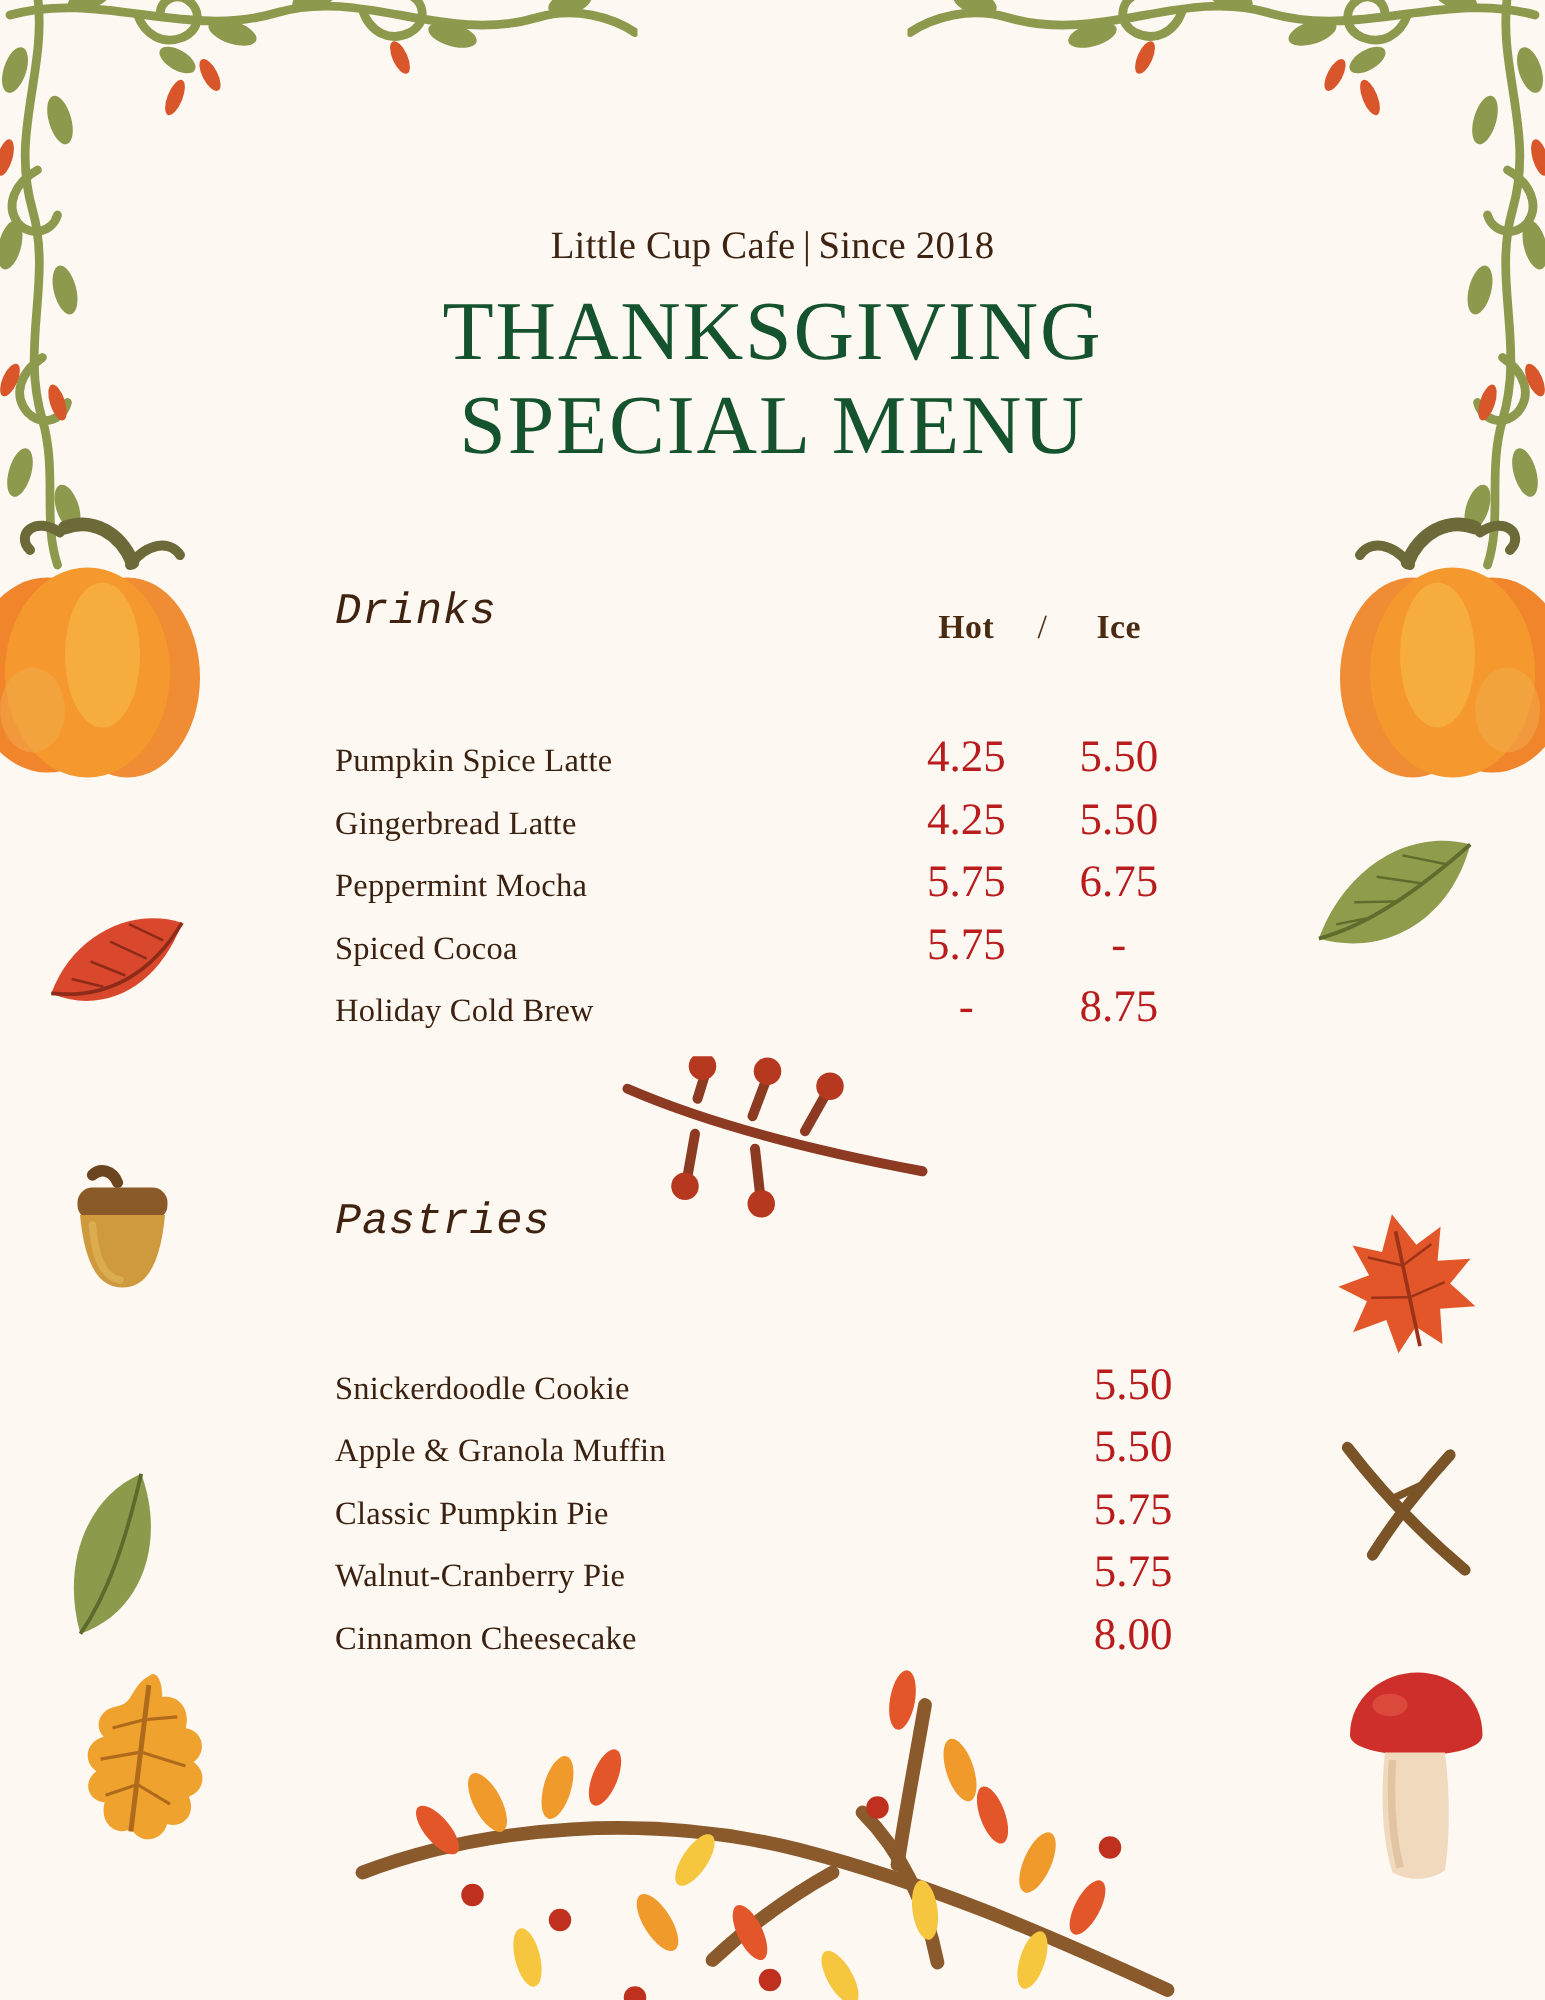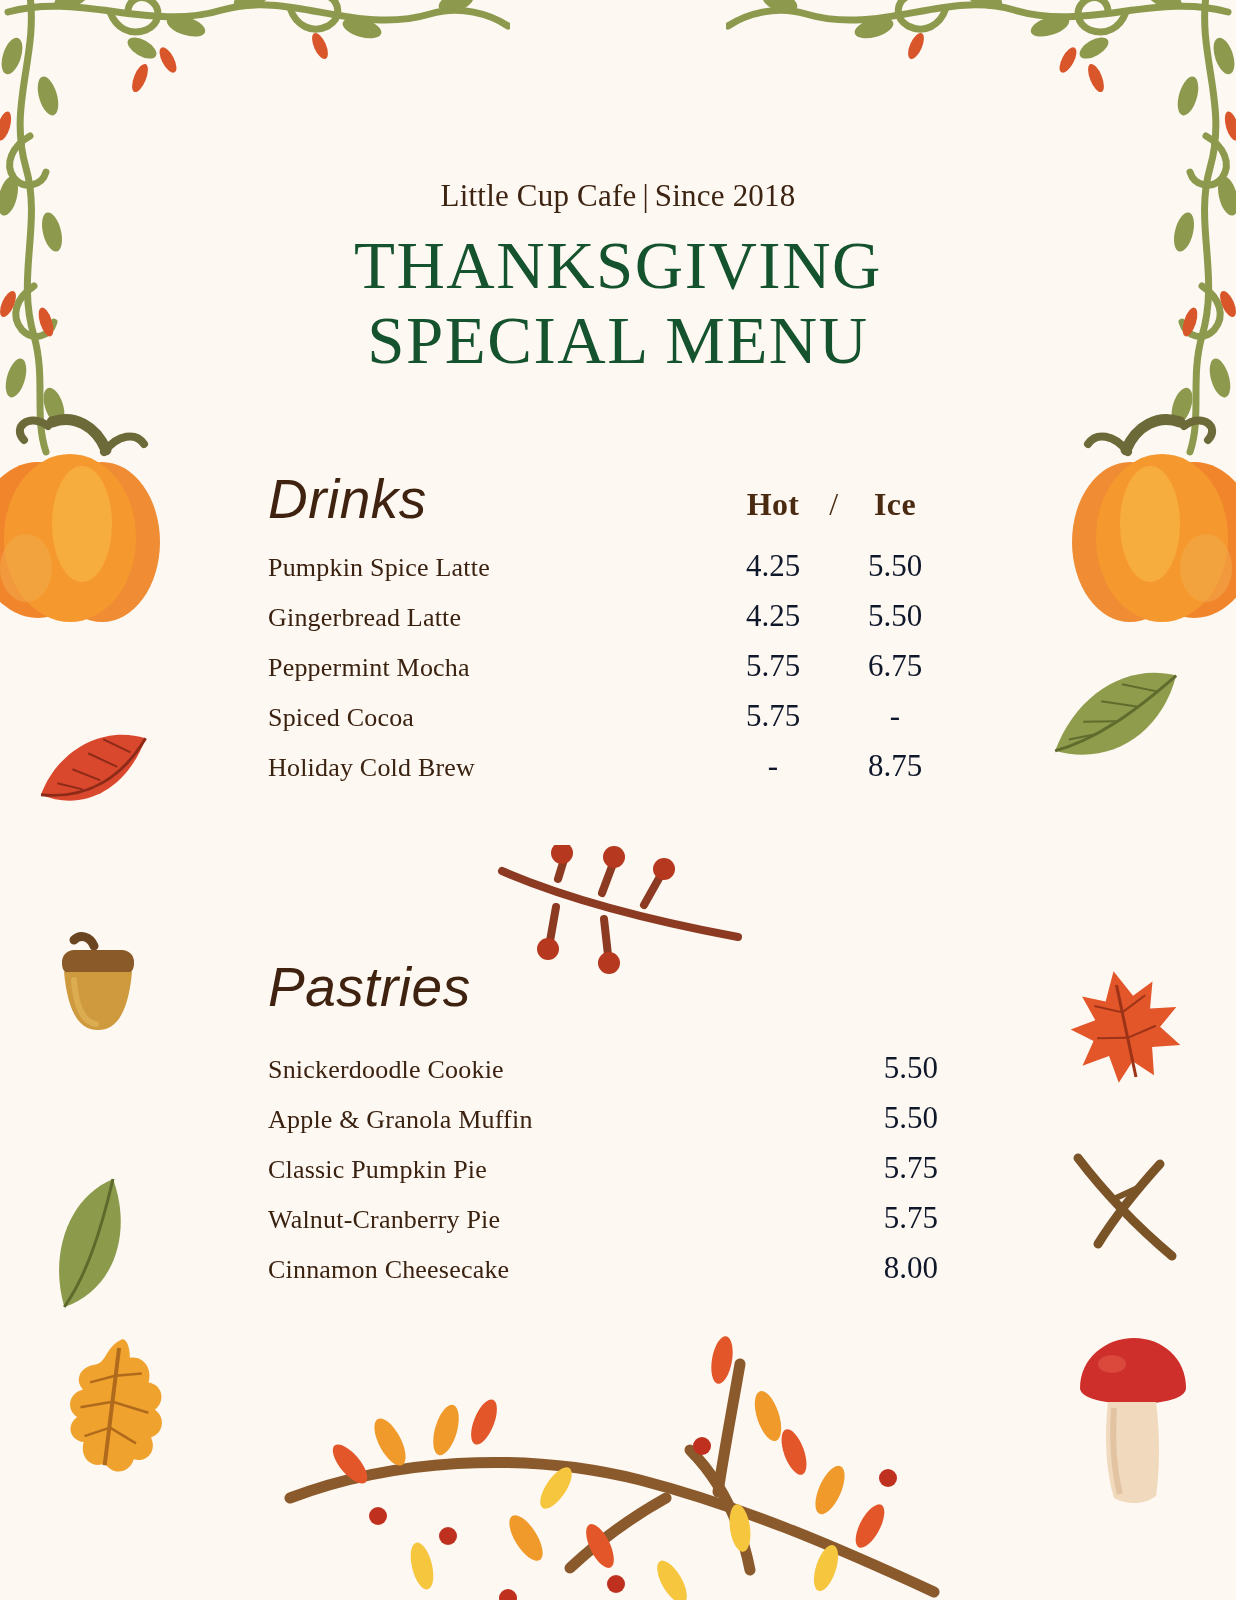--- a/index.html
+++ b/index.html
@@ -66,38 +66,38 @@
     width: 670px;
   }
   #drinks-section { top: 472px; }
   #pastries-section { top: 960px; }
 
   .section-head {
     position: relative;
     height: 62px;
   }
   .section-title {
-    font-family: Liberation Sans, sans-serif;
-    font-size: 55px;
+    font-family: Liberation Mono, monospace;
+    font-size: 35px;
     color: #3f2310;
     font-weight: normal;
     font-style: italic;
     letter-spacing: .5px;
     line-height: 1;
     position: absolute;
     left: 0;
     top: 0;
   }
   .col-heads {
     position: absolute;
     right: 0;
     top: 14px;
     display: flex;
     align-items: baseline;
-    font-size: 32px;
+    font-size: 27px;
     font-weight: bold;
     color: #4a2a10;
     letter-spacing: .4px;
   }
   .col-heads .ch-hot { width: 86px; text-align: center; }
   .col-heads .ch-sep { width: 36px; text-align: center; font-weight: normal; }
   .col-heads .ch-ice { width: 86px; text-align: center; }
 
   .rows { margin-top: 14px; }
   .row {
@@ -108,22 +108,23 @@
   .row .item-name {
     flex: 1 1 auto;
     font-size: 26px;
     color: #3a2110;
     letter-spacing: .2px;
     white-space: nowrap;
   }
   .row .price {
     flex: 0 0 86px;
     text-align: center;
-    font-size: 31px;
-    color: #0f172a;
+    font-size: 36px;
+    color: #b91c1c;
+    margin-top: 36px;
   }
   .row .price.gap { margin-left: 36px; }
   .row .price.single {
     flex: 0 0 208px;
     text-align: right;
     padding-right: 0;
   }
 
   
   #sprig-divider { left: 492px; top: 845px; }

